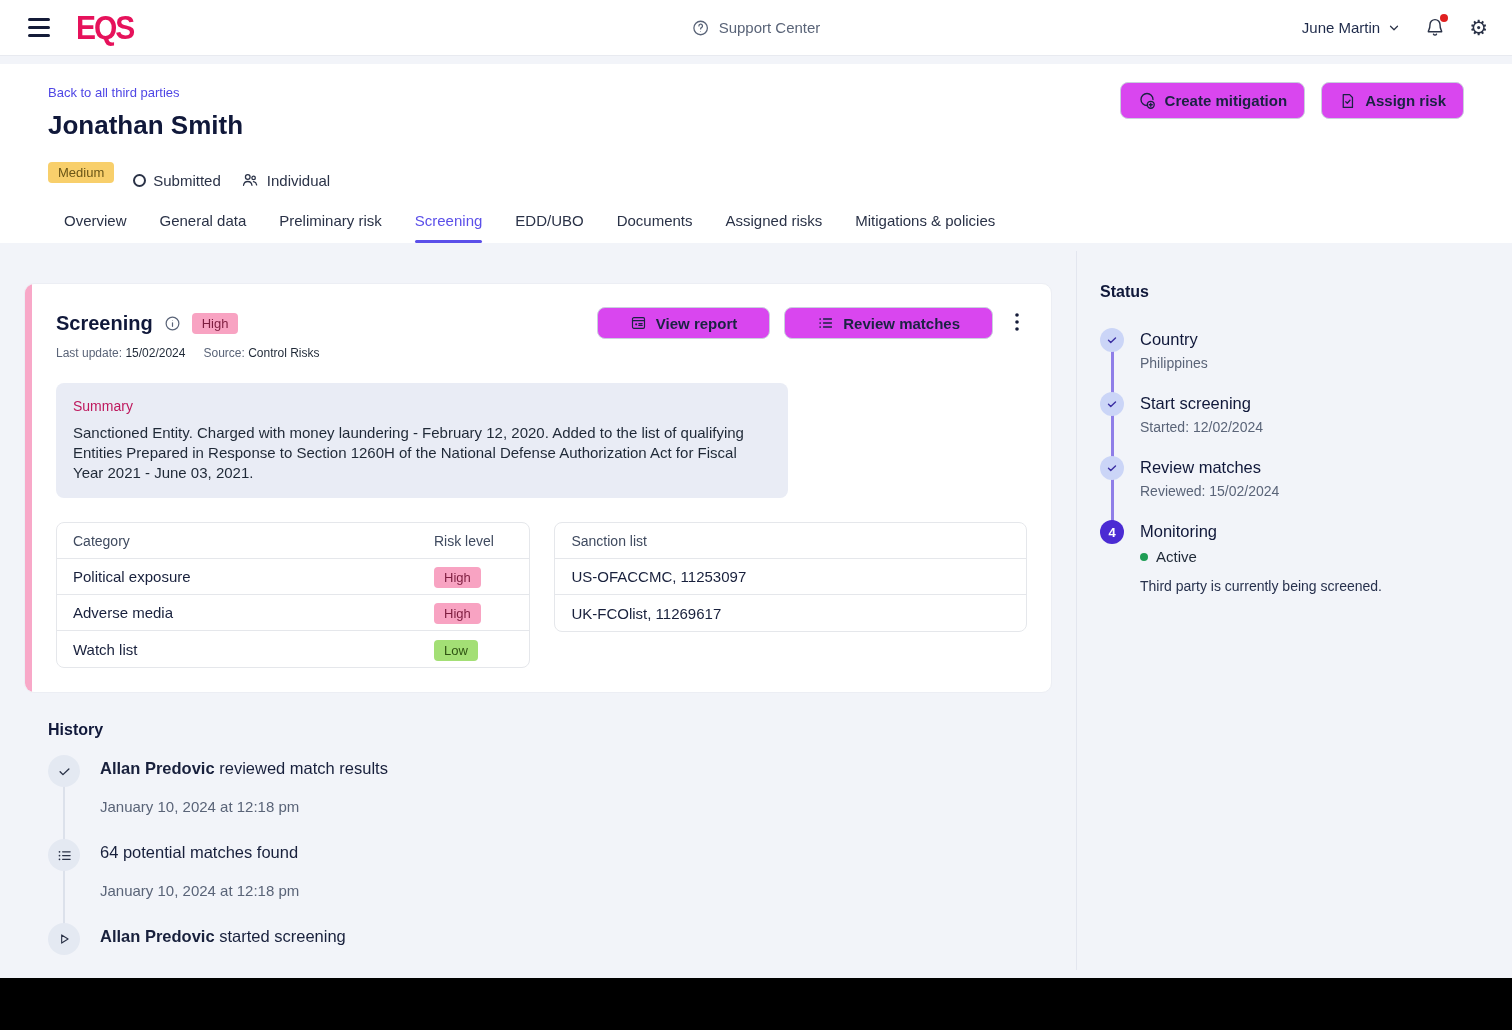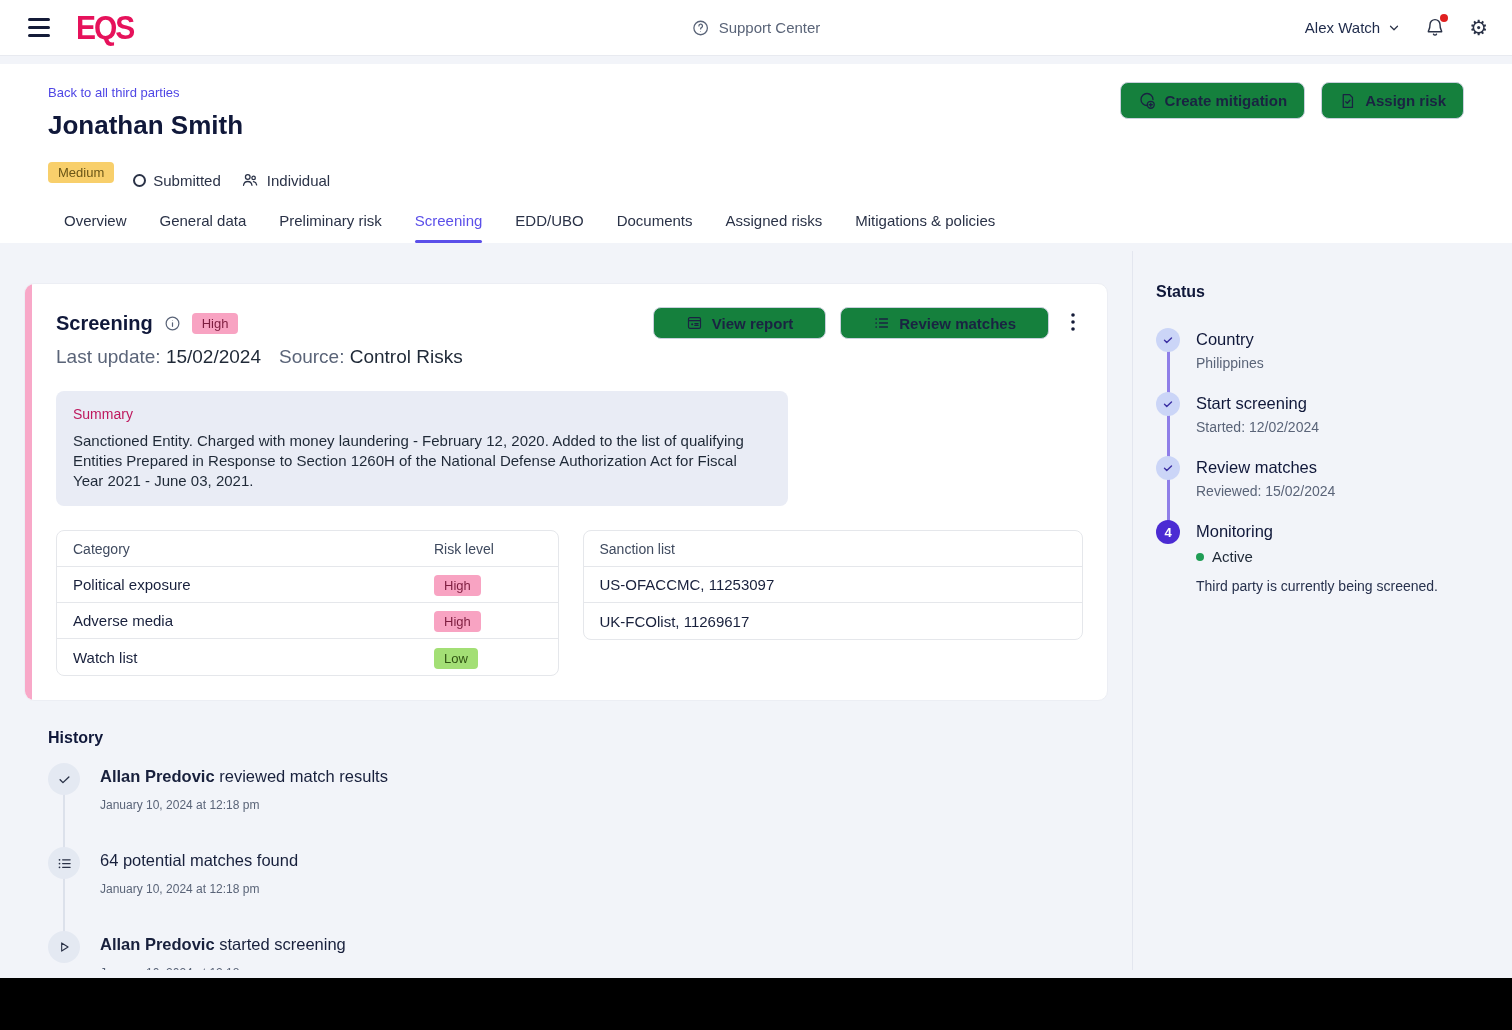--- a/index.html
+++ b/index.html
@@ -28,21 +28,21 @@
   .icon-btn { background:none; border:none; cursor:pointer; position:relative; display:flex; align-items:center; color:#2A3247; }
   .notif-dot { position:absolute; top:-3px; right:-3px; width:8px; height:8px; border-radius:50%; background:#E02020; }
   .gear-glyph { font-size:21px; line-height:1; color:#2A3247; }
 
   
   .page-head { background:#fff; padding:19px 48px 0; position:relative; flex:0 0 auto; }
   .back-link { color:#4F46E5; font-size:13px; text-decoration:none; font-weight:500; cursor:pointer; }
   .page-title { font-size:26px; font-weight:700; color:#10183A; margin-top:9px; }
   .head-actions { position:absolute; top:18px; right:48px; display:flex; gap:16px; }
   .btn {
-    display:flex; align-items:center; gap:9px; background:#15803d; border:1px solid #C9D0DD;
+    display:flex; align-items:center; gap:9px; background:#d946ef; border:1px solid #C9D0DD;
     border-radius:8px; color:#1A2342; font-size:15px; font-weight:600; cursor:pointer;
     font-family:inherit;
   }
   .btn.lg { padding:8px 17px; height:37px; }
   .btn.md { padding:6px 32px; height:32px; }
   .badge-row { margin-top:14px; display:flex; align-items:center; gap:19px; font-size:15px; color:#2A3247; }
   .pill { font-size:13px; padding:3px 10px; border-radius:4px; font-weight:500; }
   .pill-medium { background:#F8CF6B; color:#6B5617; }
   .pill-high { background:#F8A3C2; color:#7E1E40; }
   .pill-low { background:#A3DF75; color:#2F5312; }
@@ -62,21 +62,21 @@
   .screening-card {
     position:relative; background:#fff; border:1px solid #ECEEF4; border-radius:10px;
     padding:23px 24px 24px 31px; overflow:hidden;
   }
   .screening-card::before { content:""; position:absolute; left:0; top:0; bottom:0; width:7px; background:#F8A8C8; }
   .card-head { display:flex; align-items:center; }
   .card-title-group { display:flex; align-items:center; gap:11px; }
   .card-title { font-size:20px; font-weight:700; color:#10183A; }
   .card-actions { margin-left:auto; display:flex; align-items:center; gap:14px; }
   .kebab { background:none; border:none; cursor:pointer; padding:4px 8px; }
-  .meta-line { margin-top:7px; font-size:19px; color:#5A6478; display:flex; gap:18px; }
+  .meta-line { margin-top:7px; font-size:12px; color:#5A6478; display:flex; gap:18px; }
   .meta-line b { color:#1F2937; font-weight:500; }
 
   .summary-box { margin-top:23px; width:732px; background:#E9ECF5; border-radius:8px; padding:15px 17px; }
   .summary-title { font-size:14px; color:#be185d; }
   .summary-text { margin-top:9px; font-size:15px; line-height:20px; color:#1F2937; max-width:692px; }
 
   .tables-row { margin-top:24px; display:flex; gap:24px; align-items:flex-start; }
   table { border-collapse:separate; border-spacing:0; border:1px solid #E5E7EB; border-radius:8px; overflow:hidden; background:#fff; }
   th { text-align:left; font-weight:400; font-size:14px; color:#3F4A5F; padding:9px 16px; border-bottom:1px solid #E5E7EB; height:36px; }
   td { font-size:15px; color:#18203C; padding:6px 16px; border-bottom:1px solid #E5E7EB; height:36px; }
@@ -87,24 +87,24 @@
 
   
   .history { margin:28px 0 0 24px; }
   .history-title { font-size:16px; font-weight:700; color:#10183A; }
   .h-list { margin-top:16px; position:relative; }
   .h-line { position:absolute; left:15px; top:18px; height:166px; width:2px; background:#DCE1EB; }
   .h-item { display:flex; gap:20px; min-height:84px; position:relative; }
   .h-ico { width:32px; height:32px; border-radius:50%; background:#E4E9F2; display:flex; align-items:center; justify-content:center; flex:0 0 auto; z-index:1; }
   .h-title { font-size:16.5px; color:#18203C; padding-top:4px; }
   .h-title b { font-weight:700; }
-  .h-date { margin-top:12px; font-size:12px; color:#5A6478; }
+  .h-date { margin-top:20px; font-size:15px; color:#5A6478; }
 
   
-  .status-panel { width:380px; flex:0 0 auto; border-left:1px solid #E3E6EF; padding:32px 24px 8px 23px; }
+  .status-panel { width:436px; flex:0 0 auto; border-left:1px solid #E3E6EF; padding:32px 24px 8px 23px; }
   .status-title { font-size:16px; font-weight:700; color:#10183A; }
   .steps { margin-top:27px; position:relative; }
   .s-line { position:absolute; left:10.5px; top:14px; height:188px; width:3px; background:#8F7EE8; }
   .step { display:flex; gap:16px; margin-bottom:21px; position:relative; }
   .s-marker { width:24px; height:24px; border-radius:50%; background:#CBD5F7; display:flex; align-items:center; justify-content:center; flex:0 0 auto; z-index:1; }
   .s-marker.current { background:#4B2BD3; color:#fff; font-size:13px; font-weight:600; }
   .s-title { font-size:16.5px; font-weight:500; color:#10183A; padding-top:2px; }
   .s-sub { margin-top:6px; font-size:14px; color:#5A6478; }
   .s-active { margin-top:7px; display:flex; align-items:center; gap:8px; font-size:15px; color:#1F2937; }
   .green-dot { width:8px; height:8px; border-radius:50%; background:#1F9D55; display:inline-block; }
@@ -131,21 +131,21 @@
         <svg width="18" height="18" viewBox="0 0 24 24" fill="none" stroke="#5A6478" stroke-width="1.7">
           <circle cx="12" cy="12" r="9"></circle>
           <path d="M9.7 9.3a2.4 2.4 0 1 1 3.4 2.2c-.75.38-1.1.9-1.1 1.7" stroke-linecap="round"></path>
           <circle cx="12" cy="16.6" r="0.6" fill="#5A6478" stroke="none"></circle>
         </svg>
       </span>
       <span>Support Center</span>
     </div>
     <div class="topbar-right">
       <button class="user-menu">
-        <span>Alex Watch</span>
+        <span>June Martin</span>
         <span style="display:flex">
           <svg width="14" height="14" viewBox="0 0 24 24" fill="none" stroke="#2A3247" stroke-width="2.1" stroke-linecap="round" stroke-linejoin="round">
               <path d="M6 9l6 6 6-6"></path>
             </svg>
         </span>
       </button>
       <button class="icon-btn">
         <svg width="20" height="21" viewBox="0 0 24 24" fill="none" stroke="#2A3247" stroke-width="1.7" stroke-linecap="round" stroke-linejoin="round">
           <path d="M18 8.5a6 6 0 1 0-12 0c0 6.5-2 6.5-2 8.5h16c0-2-2-2-2-8.5"></path>
           <path d="M10.2 20a2 2 0 0 0 3.6 0"></path>

